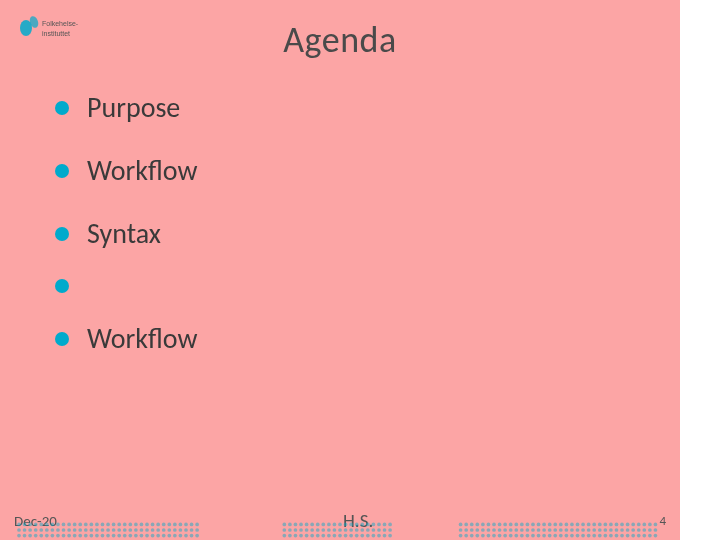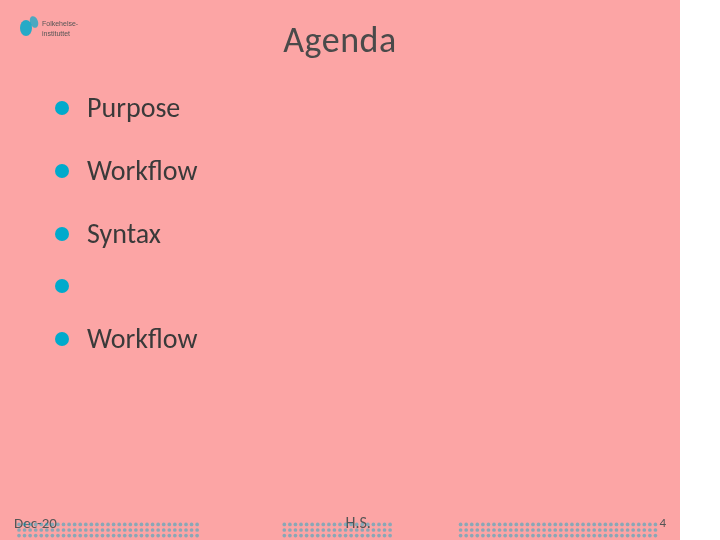--- a/index.html
+++ b/index.html
@@ -90,21 +90,21 @@
       justify-content: space-between;
       padding: 0 14px;
     }
 
     .footer-date {
       font-size: 15px;
       color: #555;
     }
 
     .footer-author {
-      font-size: 16px;
+      font-size: 19px;
       color: #555;
     }
 
     .footer-page {
       font-size: 13px;
       color: #555;
     }
   </style>
 </head>
 <body>

